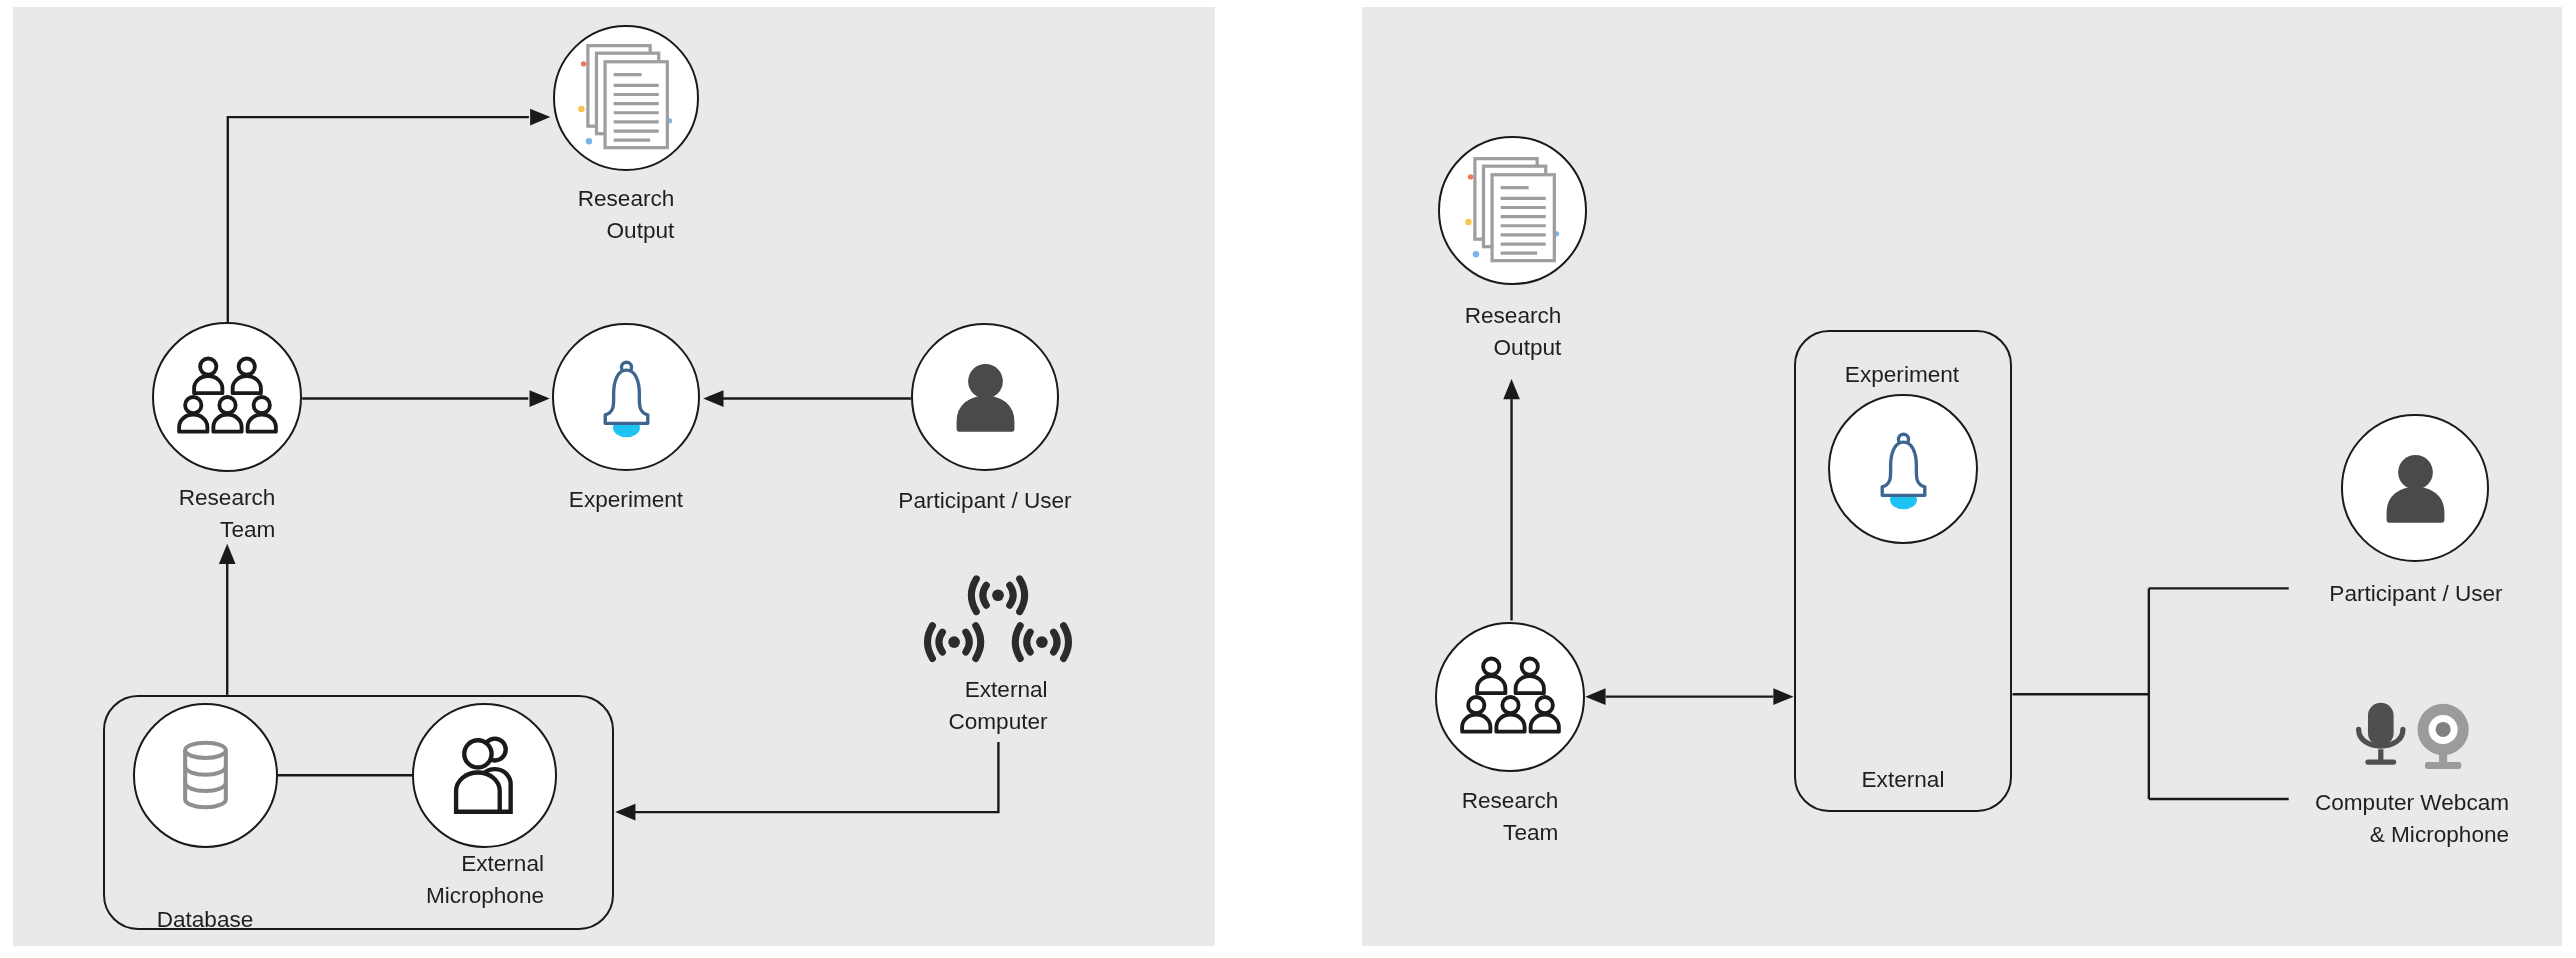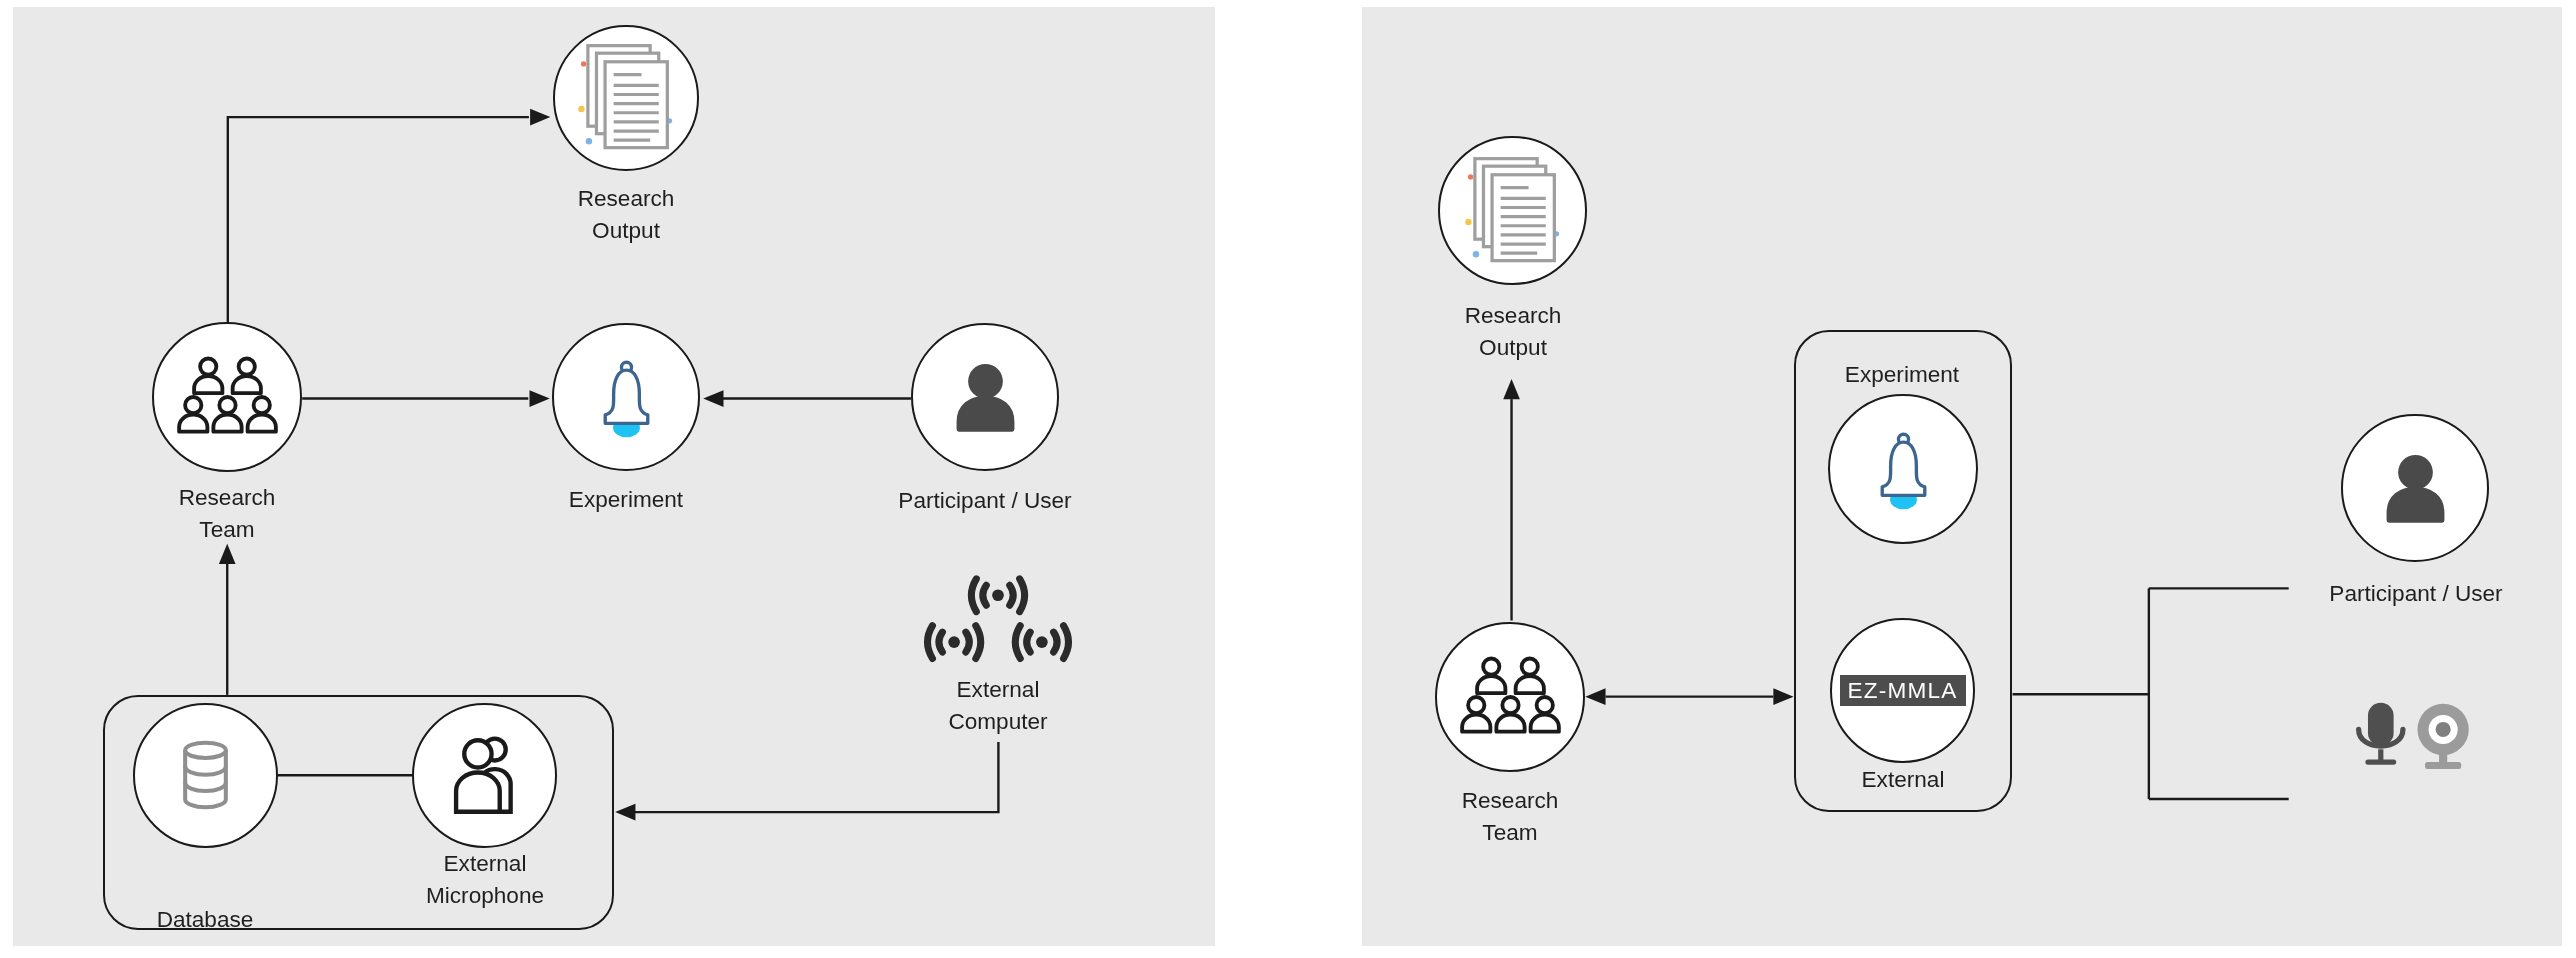--- a/index.html
+++ b/index.html
@@ -16,21 +16,21 @@
   .node-circle{
     position:absolute;box-sizing:border-box;background:var(--node-fill,#ffffff);
     border:2.4px solid var(--line,#1a1a1a);border-radius:50%;
     display:flex;align-items:center;justify-content:center;
   }
   .group-box{
     position:absolute;box-sizing:border-box;border:2.4px solid var(--line,#1a1a1a);
     border-radius:35px;background:transparent;
   }
   .lbl{
-    position:absolute;transform:translateX(-50%);text-align:center;white-space:nowrap;
+    position:absolute;transform:translateX(-50%);text-align:right;white-space:nowrap;
     font-size:22.6px;line-height:32px;color:var(--text,#1f1f1f);
   }
   .icon-free{position:absolute;}
   .badge{
     width:126px;height:31px;background:var(--badge-bg,#4d4d4d);color:var(--badge-text,#ffffff);
     display:flex;align-items:center;justify-content:center;
     font-size:22.6px;letter-spacing:1.2px;
   }
 </style>
 </head>
@@ -263,33 +263,34 @@
   <div class="lbl" style="left:540px;top:352px;">
     <div>Experiment</div>
   </div>
 
   <div class="node-circle" style="left:466px;top:387px;width:150px;height:150px;">
     <svg width="79" height="84" viewBox="0 0 140 150">
       <use href="#bell-icon-def"></use>
     </svg>
   </div>
 
-  <div class="node-circle" style="left:468px;top:611px;width:145px;height:145px;">
-    <div class="badge">EZ-MMLA</div>
-  </div>
   <div class="lbl" style="left:541px;top:757px;">
     <div>External</div>
   </div>
 
   <div class="node-circle" style="left:979px;top:407px;width:148px;height:148px;">
     <svg width="81" height="81" viewBox="0 0 140 140">
       <use href="#person-filled-def"></use>
     </svg>
   </div>
   <div class="lbl" style="left:1054px;top:571px;">
     <div>Participant / User</div>
   </div>
 
   <svg class="icon-free" style="left:985px;top:692px;" width="134" height="79" viewBox="0 0 230 135">
     <use href="#micwebcam-def"></use>
   </svg>
+  <div class="lbl" style="left:1050px;top:780px;">
+    <div>Computer Webcam</div>
+    <div>&amp; Microphone</div>
+  </div>
 </div>
 
 
 </body></html>

